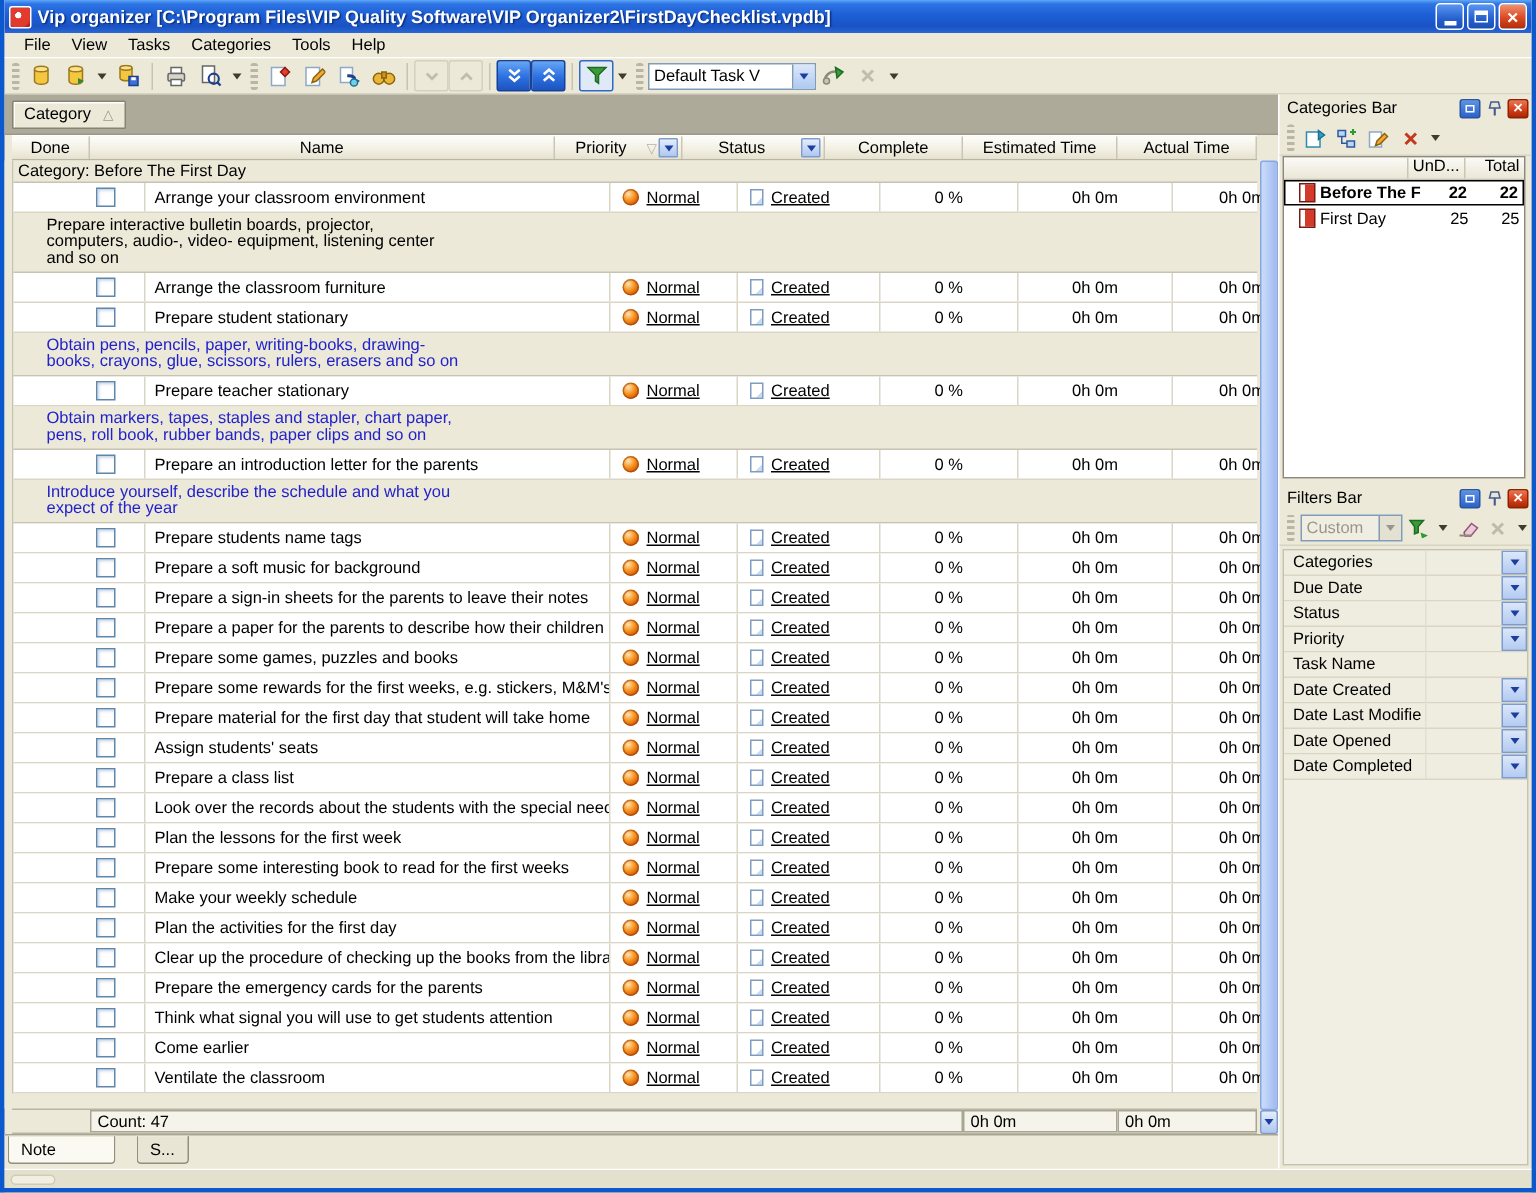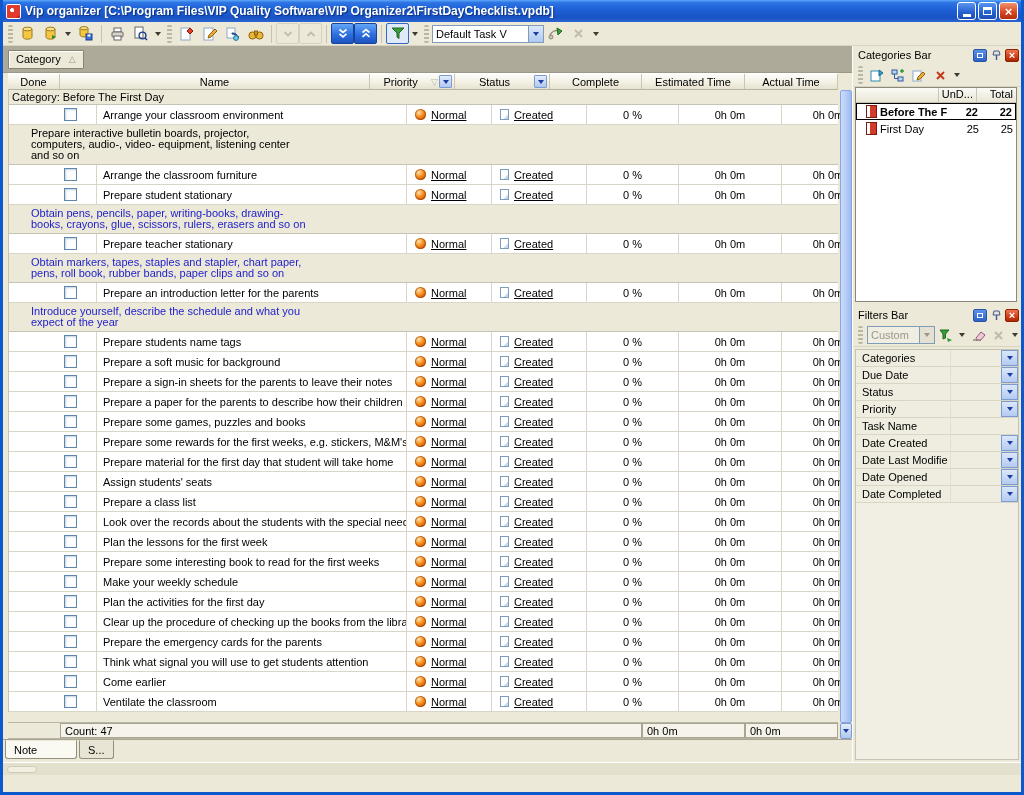--- a/index.html
+++ b/index.html
@@ -69,21 +69,21 @@
   .nrow.blue{color:#2222CC;}
   
   .gfoot{height:17px;display:grid;grid-template-columns:52px 582px 103px 93px;margin-left:5px;width:830px;background:#ECE9D8;border-top:1px solid #B8B5A5;border-bottom:1px solid #B8B5A5;}
   .fcell{font-size:11px;display:flex;align-items:flex-start;}
   .fbox{background:#F6F4EA;border:1px solid #A9A593;height:15px;margin:0;flex:1;display:flex;align-items:center;padding-left:4px;}
   
   .vscroll{width:13px;height:649px;background:#ECE9D8;display:flex;flex-direction:column;}
   .vthumb{flex:1;background:linear-gradient(90deg,#CBDCFB,#B7CCF6 50%,#9FBAEE);border:1px solid #86A7E3;border-radius:2px;}
   .varrow{height:16px;background:linear-gradient(#E4EDFB,#AFC7EF);border:1px solid #7D9BCE;border-radius:2px;display:flex;align-items:center;justify-content:center;}
   
-  .tabstrip{height:23px;background:#ECE9D8;border-top:1px solid #A9A593;display:flex;align-items:flex-start;padding-left:2px;gap:2px;}
+  .tabstrip{height:23px;background:#ECE9D8;border-top:1px solid #A9A593;display:flex;align-items:flex-start;padding-left:2px;gap:14px;}
   .tab{height:19px;border:1px solid #928F7E;border-top:1px solid #ECE9D8;border-radius:0 0 3px 3px;font-size:11px;display:flex;align-items:center;padding:0 8px;}
   .tab.active{background:#FAF9F2;width:72px;}
   .tab.inactive{background:#E8E5D4;}
   
   .statusstrip{height:13px;background:#E4E0CE;border-top:1px solid #fff;display:flex;align-items:center;padding-left:4px;}
   .gripper{width:30px;height:7px;background:#F2EFE0;border-radius:4px;border:1px solid #CFCBB8;}
   
   .dock{width:169px;flex:0 0 auto;background:#ECE9D8;display:flex;flex-direction:column;border-left:1px solid #fff;}
   .panel{display:flex;flex-direction:column;}
   .panel.cats{height:258px;}
@@ -126,20 +126,28 @@
         <div class="glyph-min"></div>
       </div>
     <div class="winbtn blue">
         <div class="glyph-rest"></div>
       </div>
     <div class="winbtn red">
         <span class="glyph-x">×</span>
       </div>
   </div>
 
+  <div class="menubar">
+      <span class="menu-item">File</span>
+      <span class="menu-item">View</span>
+      <span class="menu-item">Tasks</span>
+      <span class="menu-item">Categories</span>
+      <span class="menu-item">Tools</span>
+      <span class="menu-item">Help</span>
+    </div>
 
   <div class="toolbar">
     <div class="grip"></div>
     <div class="tbtn">
       <svg width="15" height="15" viewBox="0 0 15 15">
           <path d="M3 3v8c0 1.2 2 2.2 4.5 2.2S12 12.2 12 11V3" fill="#F5C63F" stroke="#9C7A1E"></path>
           <ellipse cx="7.5" cy="3" rx="4.5" ry="1.9" fill="#FBE08C" stroke="#9C7A1E"></ellipse>
         </svg>
     </div>
     <div class="tbtn">

